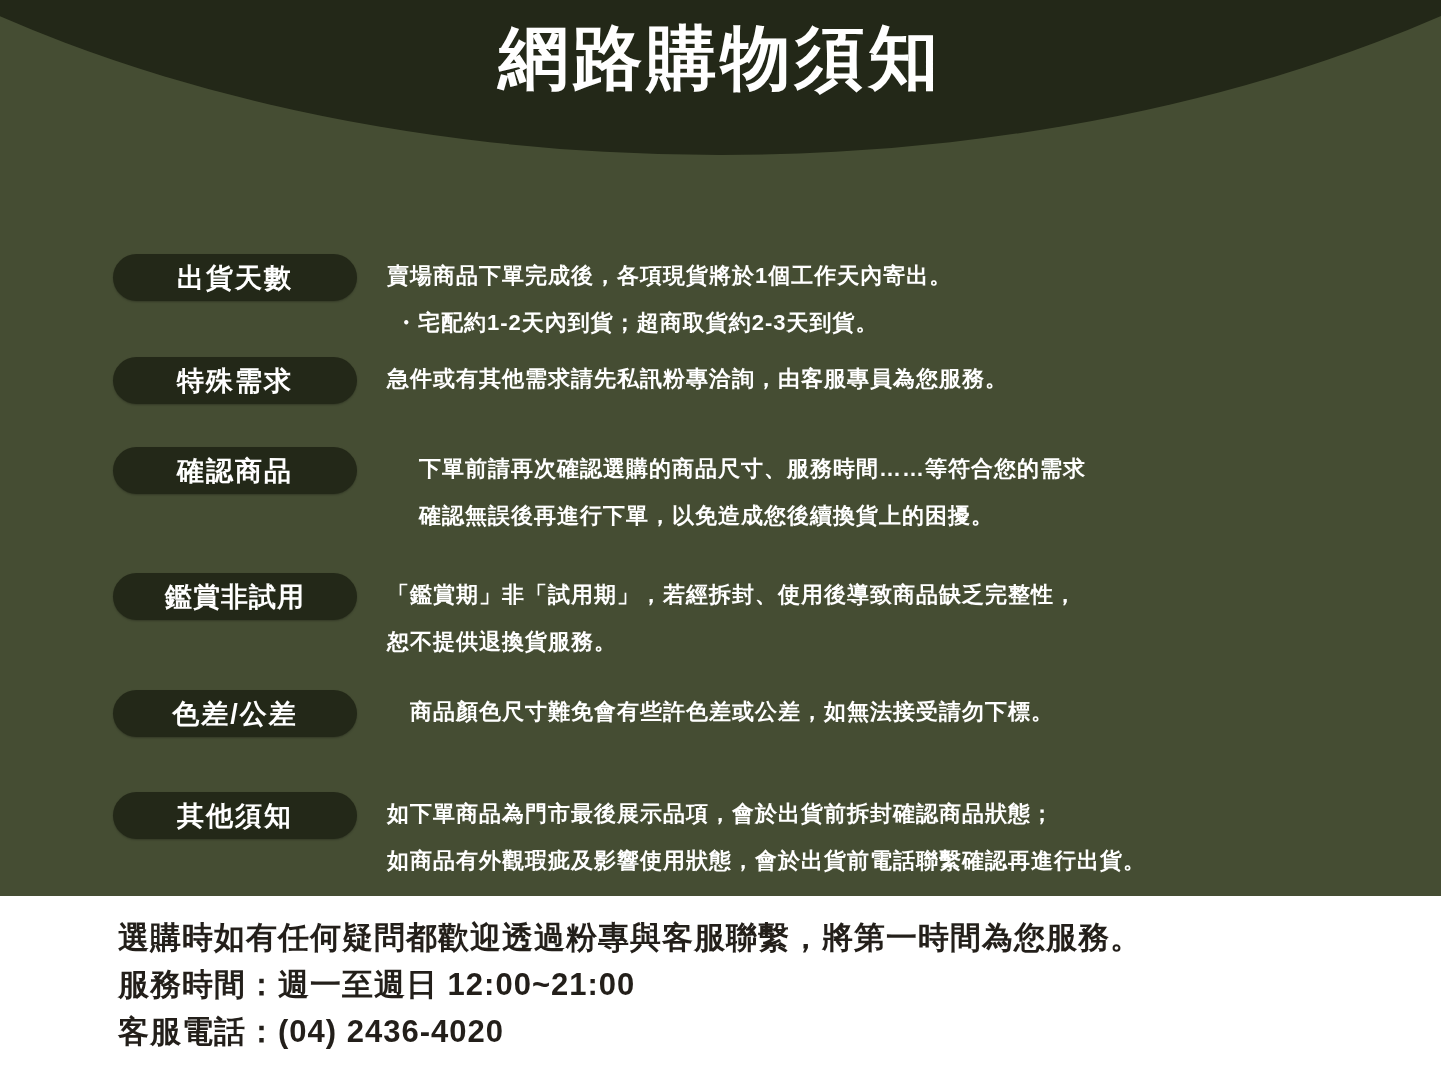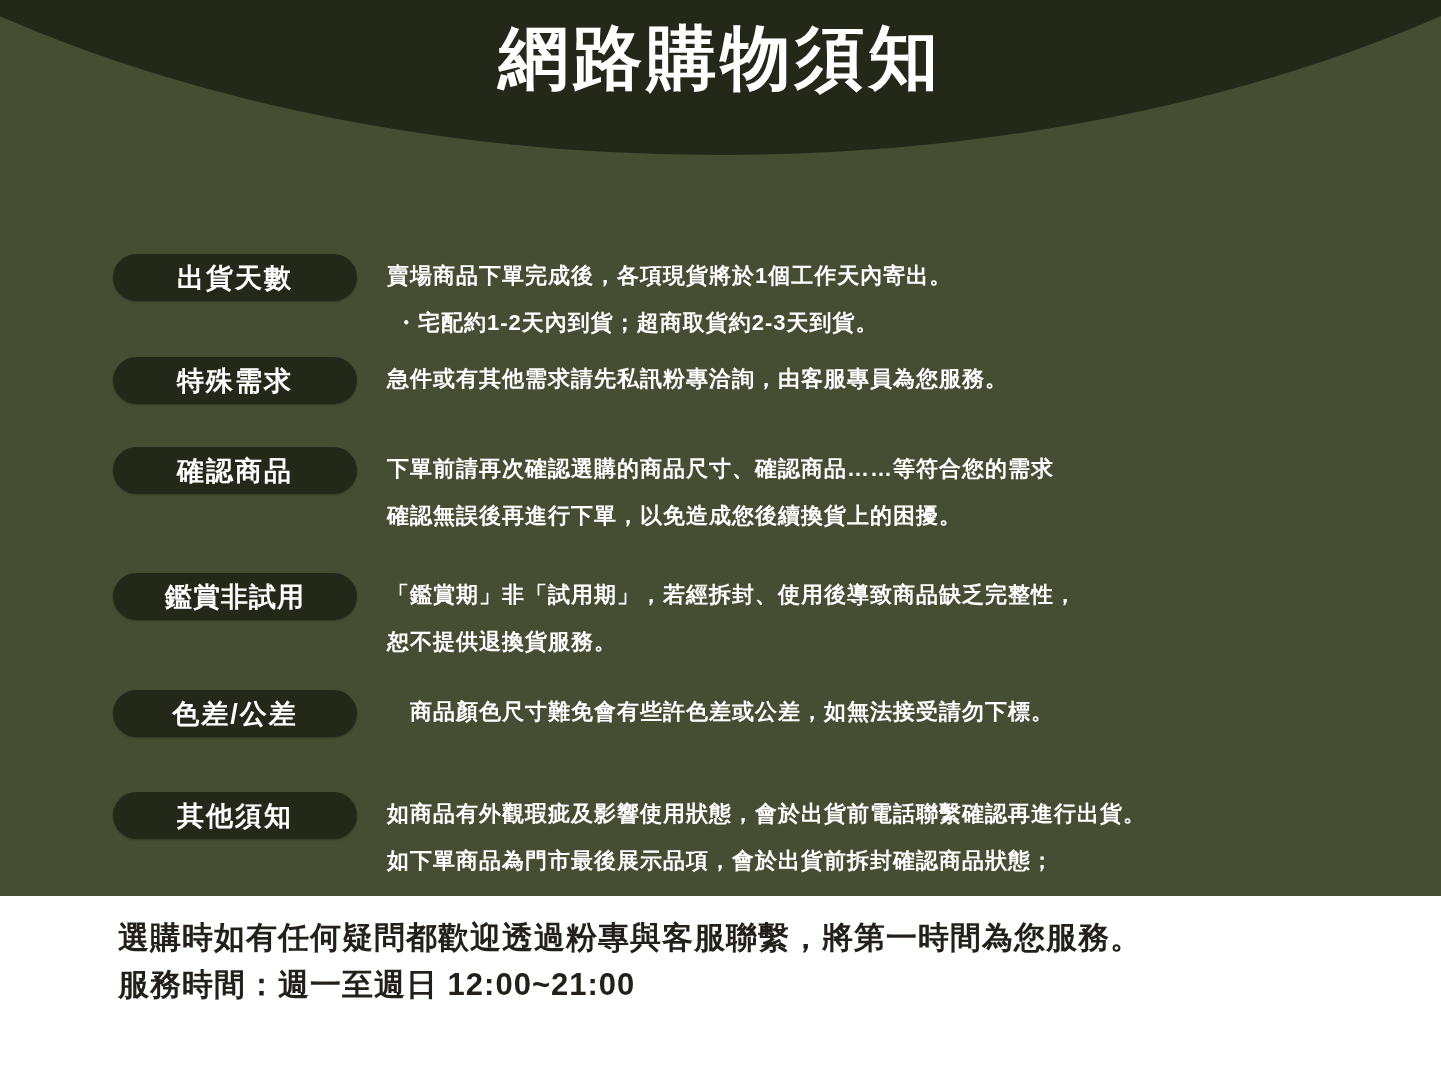--- a/index.html
+++ b/index.html
@@ -147,24 +147,24 @@
       </div>
     </div>
 
     <div class="row" style="top:357px;">
       <div class="pill">特殊需求</div>
       <div class="body-text">
         <span class="ln">急件或有其他需求請先私訊粉專洽詢，由客服專員為您服務。</span>
       </div>
     </div>
 
-    <div class="row" style="top:447px;">
+    <div class="row" style="top:447px;gap:32px;">
       <div class="pill">確認商品</div>
       <div class="body-text">
-        <span class="ln">下單前請再次確認選購的商品尺寸、確認商品……等符合您的需求</span>
+        <span class="ln">下單前請再次確認選購的商品尺寸、服務時間……等符合您的需求</span>
         <span class="ln">確認無誤後再進行下單，以免造成您後續換貨上的困擾。</span>
       </div>
     </div>
 
     <div class="row" style="top:557px;margin-top:16px;">
       <div class="pill wide">鑑賞非試用</div>
       <div class="body-text">
         <span class="ln">「鑑賞期」非「試用期」，若經拆封、使用後導致商品缺乏完整性，</span>
         <span class="ln">恕不提供退換貨服務。</span>
       </div>
@@ -173,27 +173,28 @@
     <div class="row" style="top:690px;gap:23px;">
       <div class="pill">色差/公差</div>
       <div class="body-text">
         <span class="ln">商品顏色尺寸難免會有些許色差或公差，如無法接受請勿下標。</span>
       </div>
     </div>
 
     <div class="row" style="top:792px;">
       <div class="pill">其他須知</div>
       <div class="body-text">
+        <span class="ln">如下單商品為門市最後展示品項，會於出貨前拆封確認商品狀態；</span>
         <span class="ln">如商品有外觀瑕疵及影響使用狀態，會於出貨前電話聯繫確認再進行出貨。</span>
-        <span class="ln">如下單商品為門市最後展示品項，會於出貨前拆封確認商品狀態；</span>
       </div>
     </div>
 
   </div>
 
   <div class="footer">
     <div class="footer-inner">
       <span class="fl">選購時如有任何疑問都歡迎透過粉專與客服聯繫，將第一時間為您服務。</span>
       <span class="fl">服務時間：週一至週日 12:00~21:00</span>
+      <span class="fl">客服電話：(04) 2436-4020</span>
     </div>
   </div>
 
 </div>
 
 </body></html>

